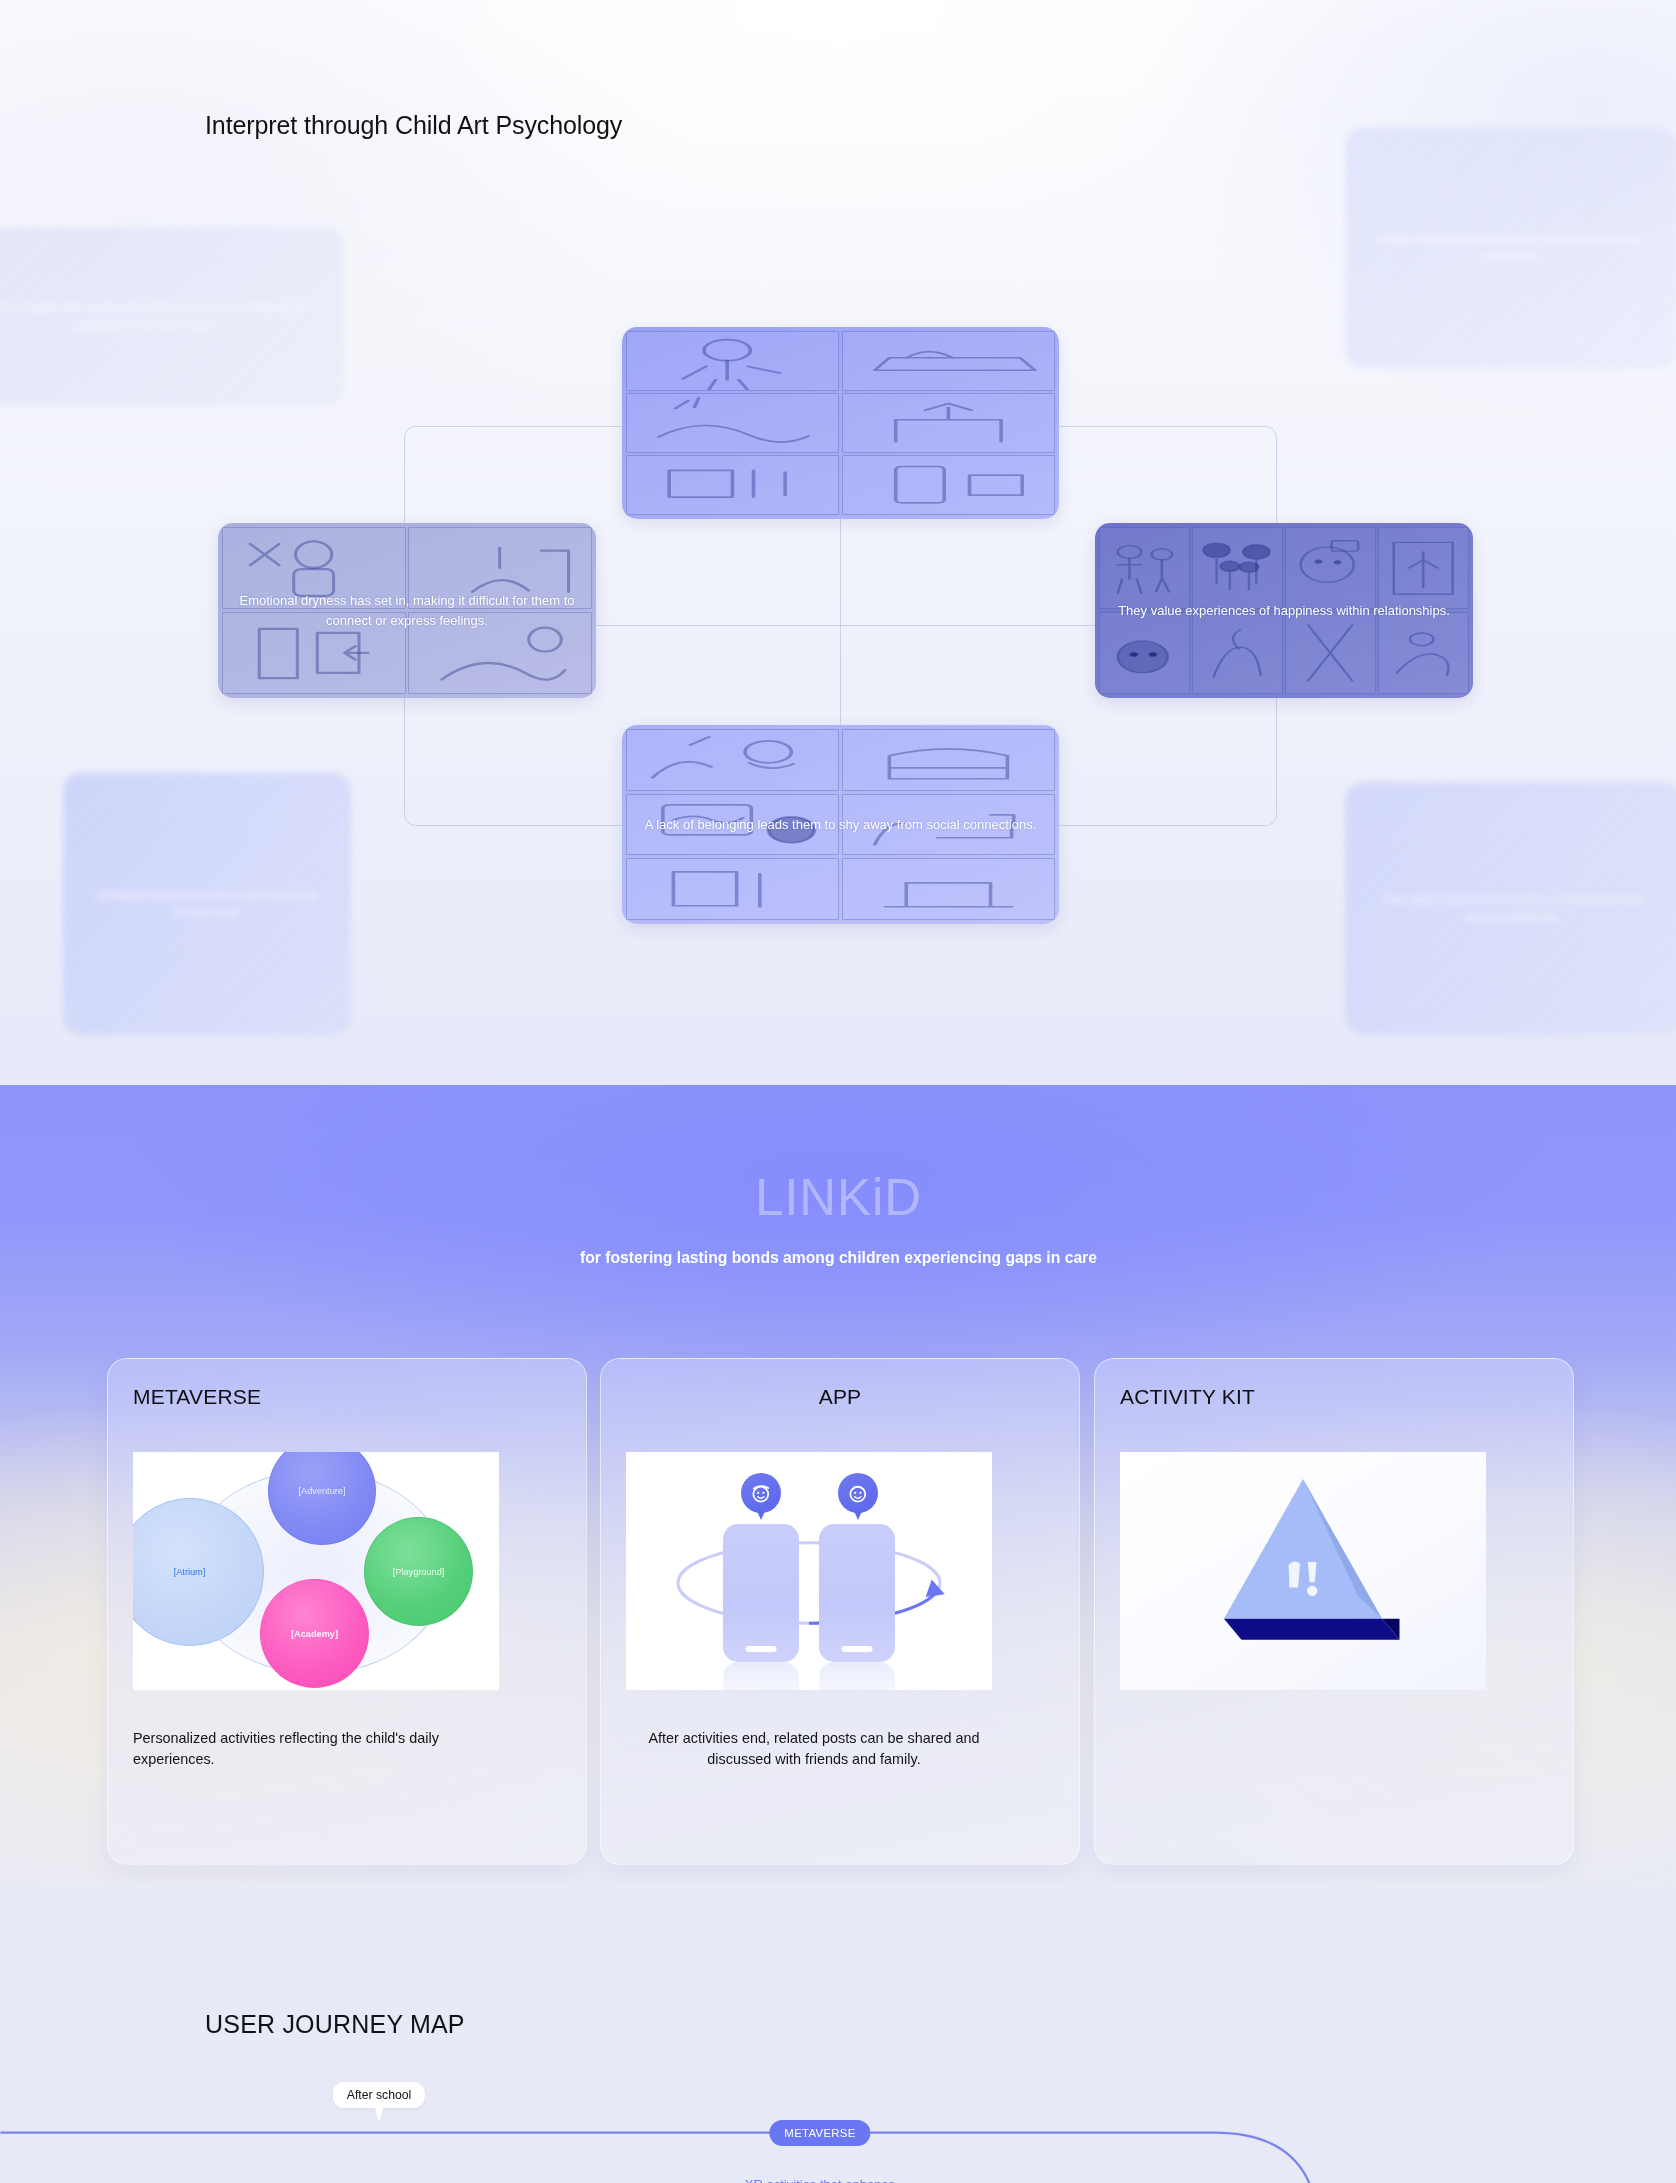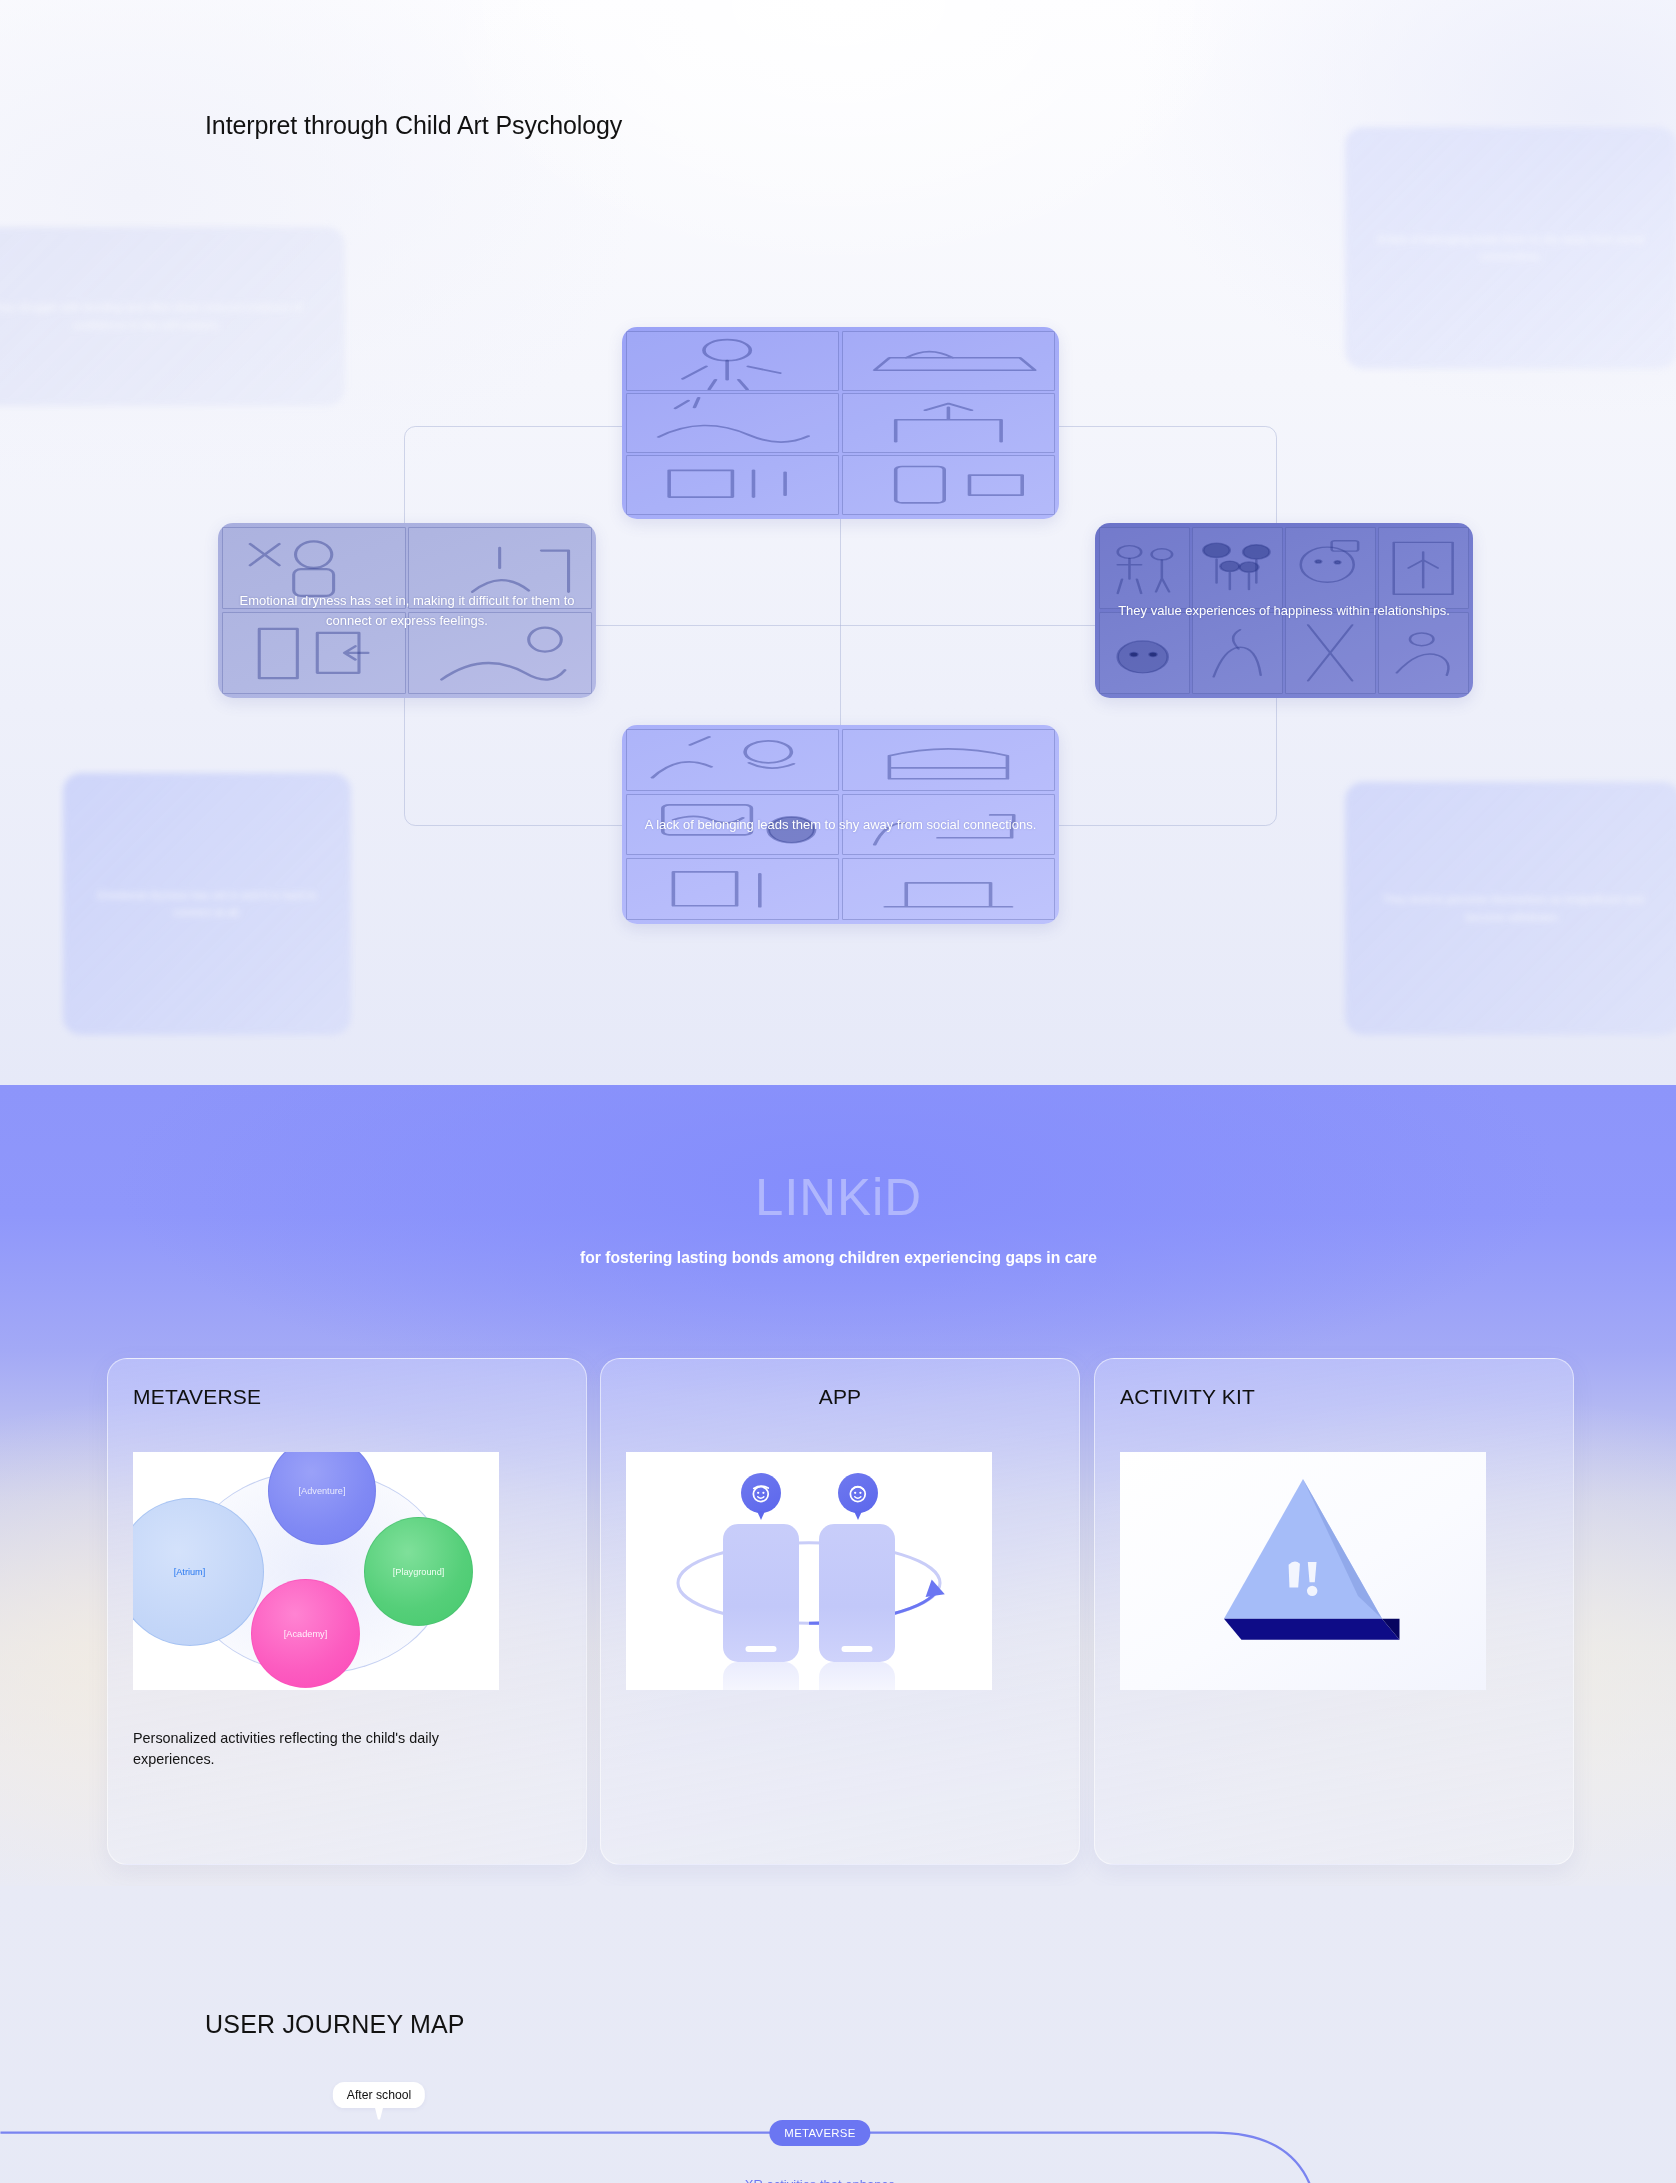--- a/index.html
+++ b/index.html
@@ -147,23 +147,23 @@
     align-items:center; justify-content:center; font-size:9.2px; white-space:nowrap; }
   #bub-atrium{ left:-17.5px; top:46px; width:148px; height:148px;
     background:radial-gradient(circle at 42% 36%, #d4e2fb, #c3d6f8 62%, #bcd1f7 100%);
     border:0.7px solid rgba(150,185,240,.65); color:#2878f0; }
   #bub-adventure{ left:135px; top:-15.3px; width:108px; height:108px;
     background:radial-gradient(circle at 40% 32%, #9aa1f8, #8089f4 60%, #757ef2 100%);
     border:0.7px solid rgba(110,120,230,.6); color:#e9eafd; }
   #bub-playground{ left:231px; top:65px; width:109px; height:109px;
     background:radial-gradient(circle at 40% 32%, #7fe09a, #55cf79 58%, #46c96d 100%);
     border:0.7px solid rgba(70,190,110,.6); color:#f1fff4; }
-  #bub-academy{ left:118px; top:127px; width:109px; height:109px;
+  #bub-academy{ left:127px; top:127px; width:109px; height:109px;
     background:radial-gradient(circle at 40% 32%, #ff83d2, #fc5cc0 58%, #fb47b7 100%);
-    border:0.7px solid rgba(250,80,185,.6); color:#fff3fc; }
+    border:0.7px solid rgba(250,80,185,.6); color:#fff3fc;font-weight:bold; }
 
   
   .phone{ position:absolute; width:76px; height:138px; border-radius:15px;
     background:linear-gradient(180deg,#c8cdfa 0%, #c2c8f9 60%, #cfd3fb 100%); }
   .phone .home{ position:absolute; left:50%; transform:translateX(-50%);
     bottom:9.6px; width:31px; height:6.1px; border-radius:3.5px; background:#ffffff; }
   .phone-refl{ position:absolute; width:76px; height:55px; border-radius:15px;
     background:linear-gradient(180deg,rgba(205,210,250,.42), rgba(205,210,250,0)); }
   .pin{ position:absolute; width:40px; height:40px; border-radius:50%;
     background:linear-gradient(150deg,#6f79ef,#5c67ec);
@@ -444,20 +444,21 @@
       <div class="pin" style="left:212px; top:20.5px;">
         <svg width="23.6" height="23.6" viewBox="0 0 54 54">
           <circle cx="27" cy="30" r="17" fill="none" stroke="#fff" stroke-width="4"></circle>
           <circle cx="21" cy="27" r="2.6" fill="#fff"></circle>
             <circle cx="33" cy="27" r="2.6" fill="#fff"></circle>
           <path d="M20 36 q7 7 14 0" fill="none" stroke="#fff" stroke-width="3.4" stroke-linecap="round"></path>
           <path d="M14 19 q13 -11 26 0" fill="none" stroke="#fff" stroke-width="4" stroke-linecap="round"></path>
         </svg>
       </div>
     </div>
+    <div class="fdesc">After activities end, related posts can be shared and discussed with friends and family.</div>
   </div>
 
   <div class="feature-card" id="card-kit">
     <div class="ftitle">ACTIVITY KIT</div>
     <div class="fmedia">
       <div id="kit-media-inner"></div>
       <svg style="position:absolute;left:0;top:0;width:366px;height:238px" viewBox="0 0 838 545">
         <polygon points="419,62 600,382 238,382" fill="#9db6f7" opacity=".92"></polygon>
         <polygon points="419,62 600,382 545,330" fill="#8ba3e6" opacity=".75"></polygon>
         <polygon points="238,382 600,382 640,430 278,430" fill="#0e0c87"></polygon>

